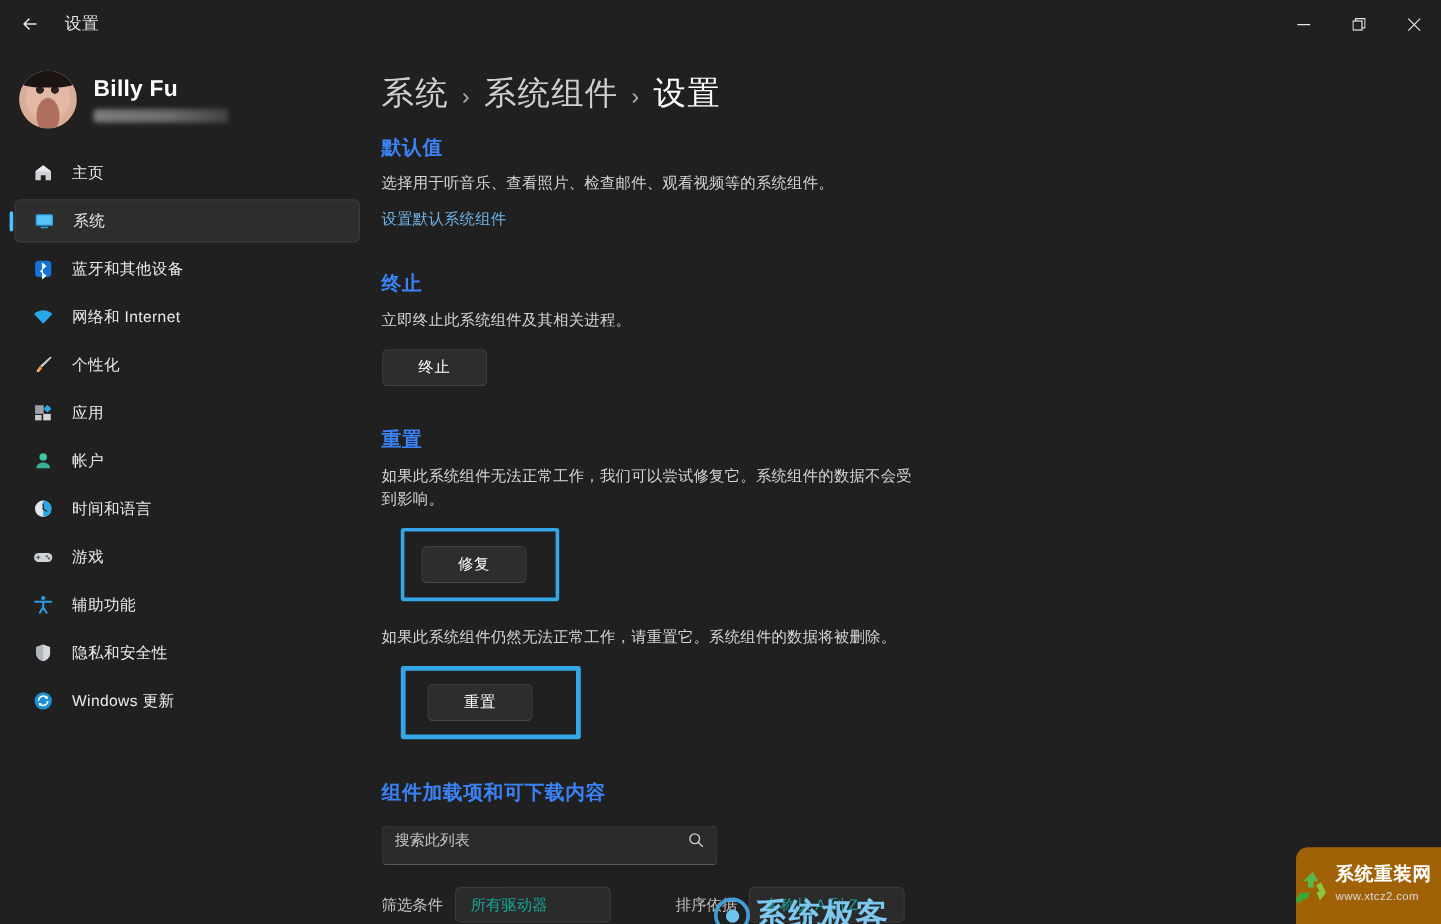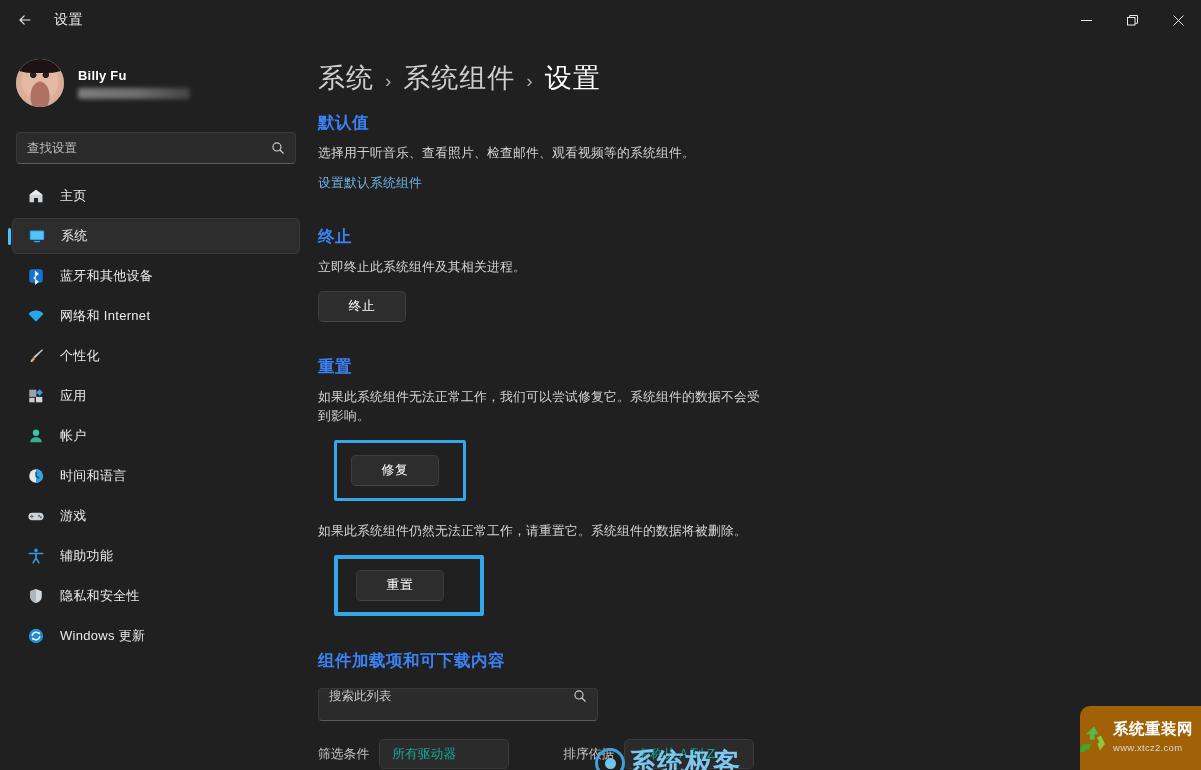--- a/index.html
+++ b/index.html
@@ -86,21 +86,21 @@
       radial-gradient(ellipse at 50% 45%, #e3b9a6 0 18px, transparent 19px),
       linear-gradient(160deg,#6b98bd 0 18%, #d9ae99 18% 100%);
   }
   .avatar .hair {
     position: absolute; top: -2px; left: -2px; right: -2px; height: 16px;
     background: #1c1412;
     border-radius: 50% 50% 40% 40%;
   }
   .acct-text { margin-left: 14px; }
   .acct-name {
-    font-size: 13px; font-weight: bold; color: #ffffff;
+    font-size: 19px; font-weight: bold; color: #ffffff;
     letter-spacing: .2px;
   }
   .acct-email {
     margin-top: 5px;
     width: 112px; height: 11px;
     border-radius: 2px;
     background: linear-gradient(90deg,#8d8d8d,#7b7b7b 55%,#4a4a4a);
     filter: blur(2.2px);
     opacity: .85;
   }
@@ -240,22 +240,22 @@
   .hl.thick { border-width: 4px; padding: 11px 36px 11px 18px; }
 
   .list-search {
     margin-top: 16px;
     width: 280px;
     height: 33px;
     background: #2b2b2b;
     border: 1px solid #383838;
     border-bottom: 1px solid #5a5a5a;
     border-radius: 4px;
-    display: flex; align-items: flex-start;
-    padding: 0 10px;
+    display: flex; align-items: flex-end;
+    padding: 13px 10px;
   }
   .list-search input {
     flex: 1; background: transparent; border: none; outline: none;
     color: #d8d8d8; font-size: 12.5px; font-family: inherit;
   }
   .list-search input::placeholder { color: #c6c6c6; }
   .list-search .mag svg { width: 14px; height: 14px; color: #cfcfcf; display:block; }
 
   
   .filter-row {
@@ -372,29 +372,20 @@
         <div class="avatar">
           <div class="face"></div>
             <div class="hair"></div>
         </div>
         <div class="acct-text">
           <div class="acct-name">Billy Fu</div>
           <div class="acct-email"></div>
         </div>
       </div>
 
-      <div class="search-wrap">
-        <input type="text" placeholder="查找设置" style="">
-        <span class="mag">
-          <svg viewBox="0 0 16 16" fill="none" stroke="currentColor" stroke-width="1.3">
-            <circle cx="6.8" cy="6.8" r="4.6"></circle>
-              <path d="M10.3 10.3L14 14" stroke-linecap="round"></path>
-          </svg>
-        </span>
-      </div>
 
       <div class="navlist">
 
         <div class="navitem">
           <span class="nico">
             <svg viewBox="0 0 20 20">
                 <path d="M10 3L2.8 8.6V17h5v-4.8h4.4V17h5V8.6z" fill="#cfd3d6"></path>
                 <path d="M10 3L2.8 8.6h14.4z" fill="#e8eaec"></path>
               </svg>
           </span>

